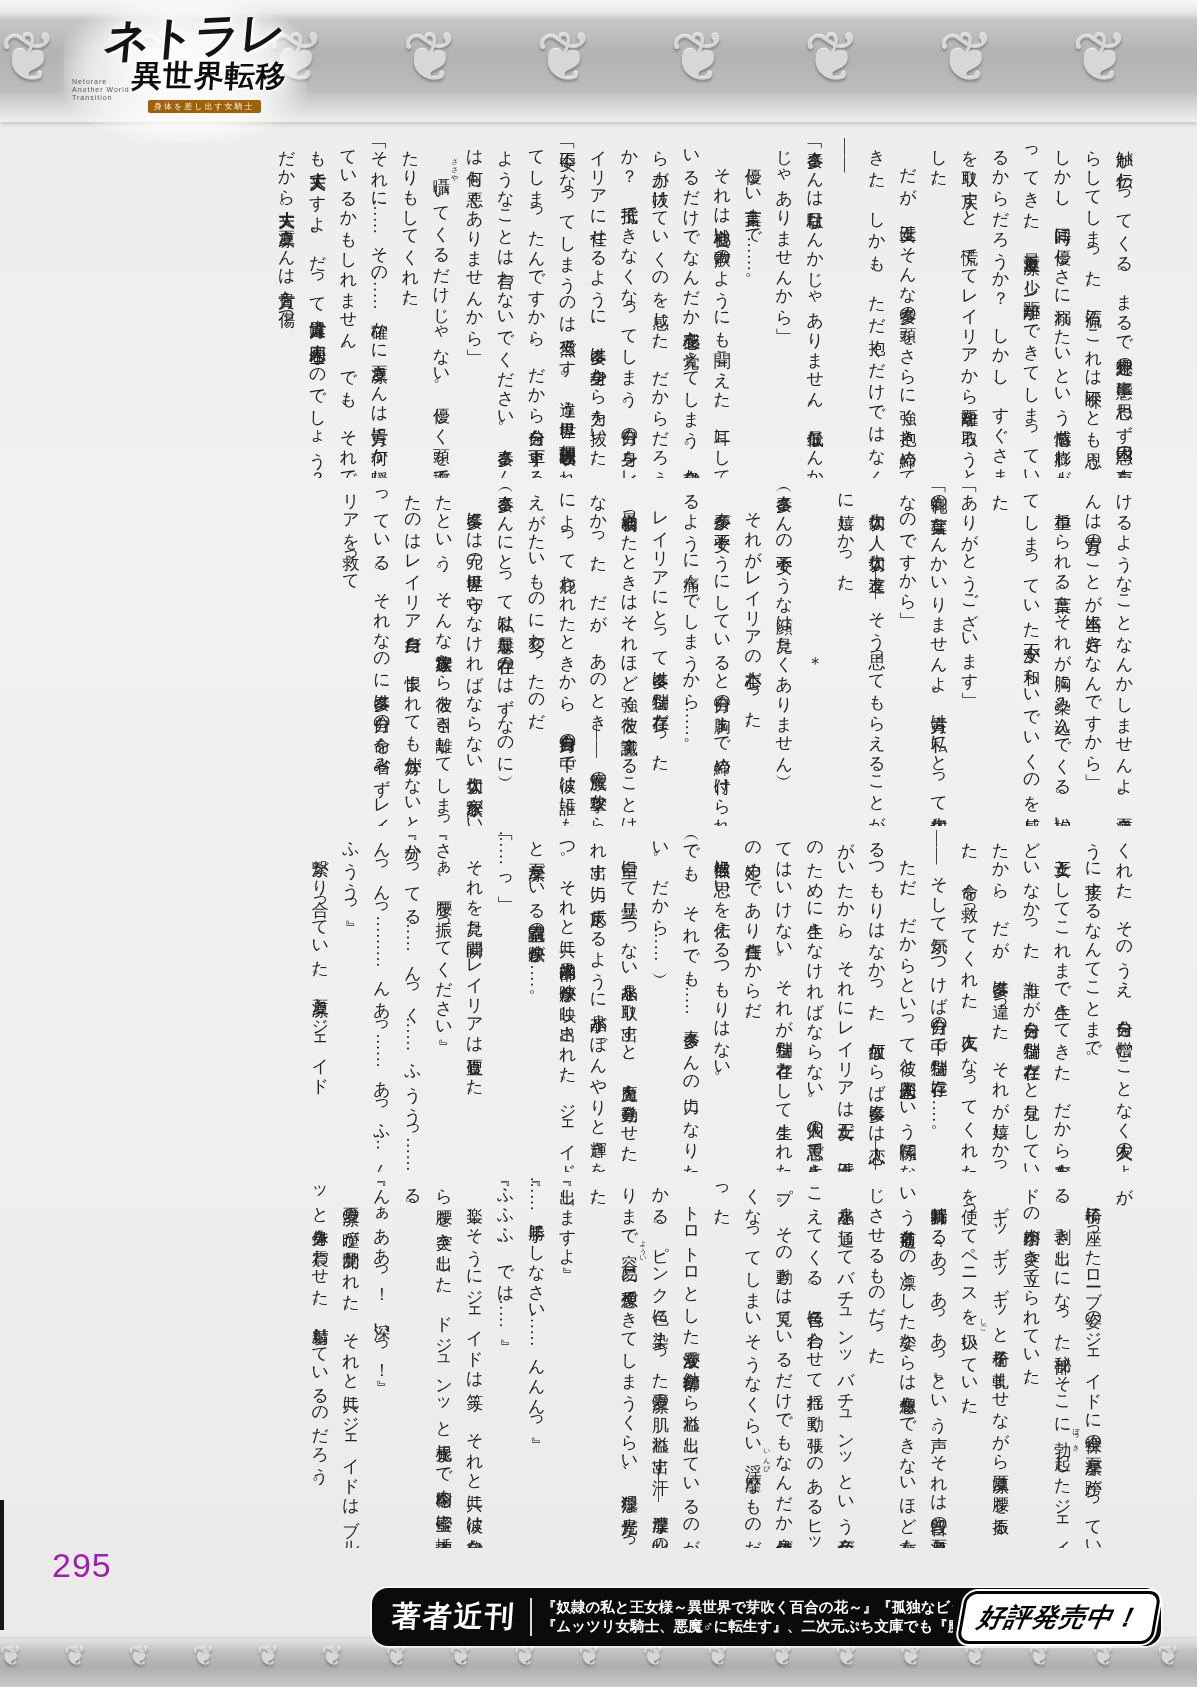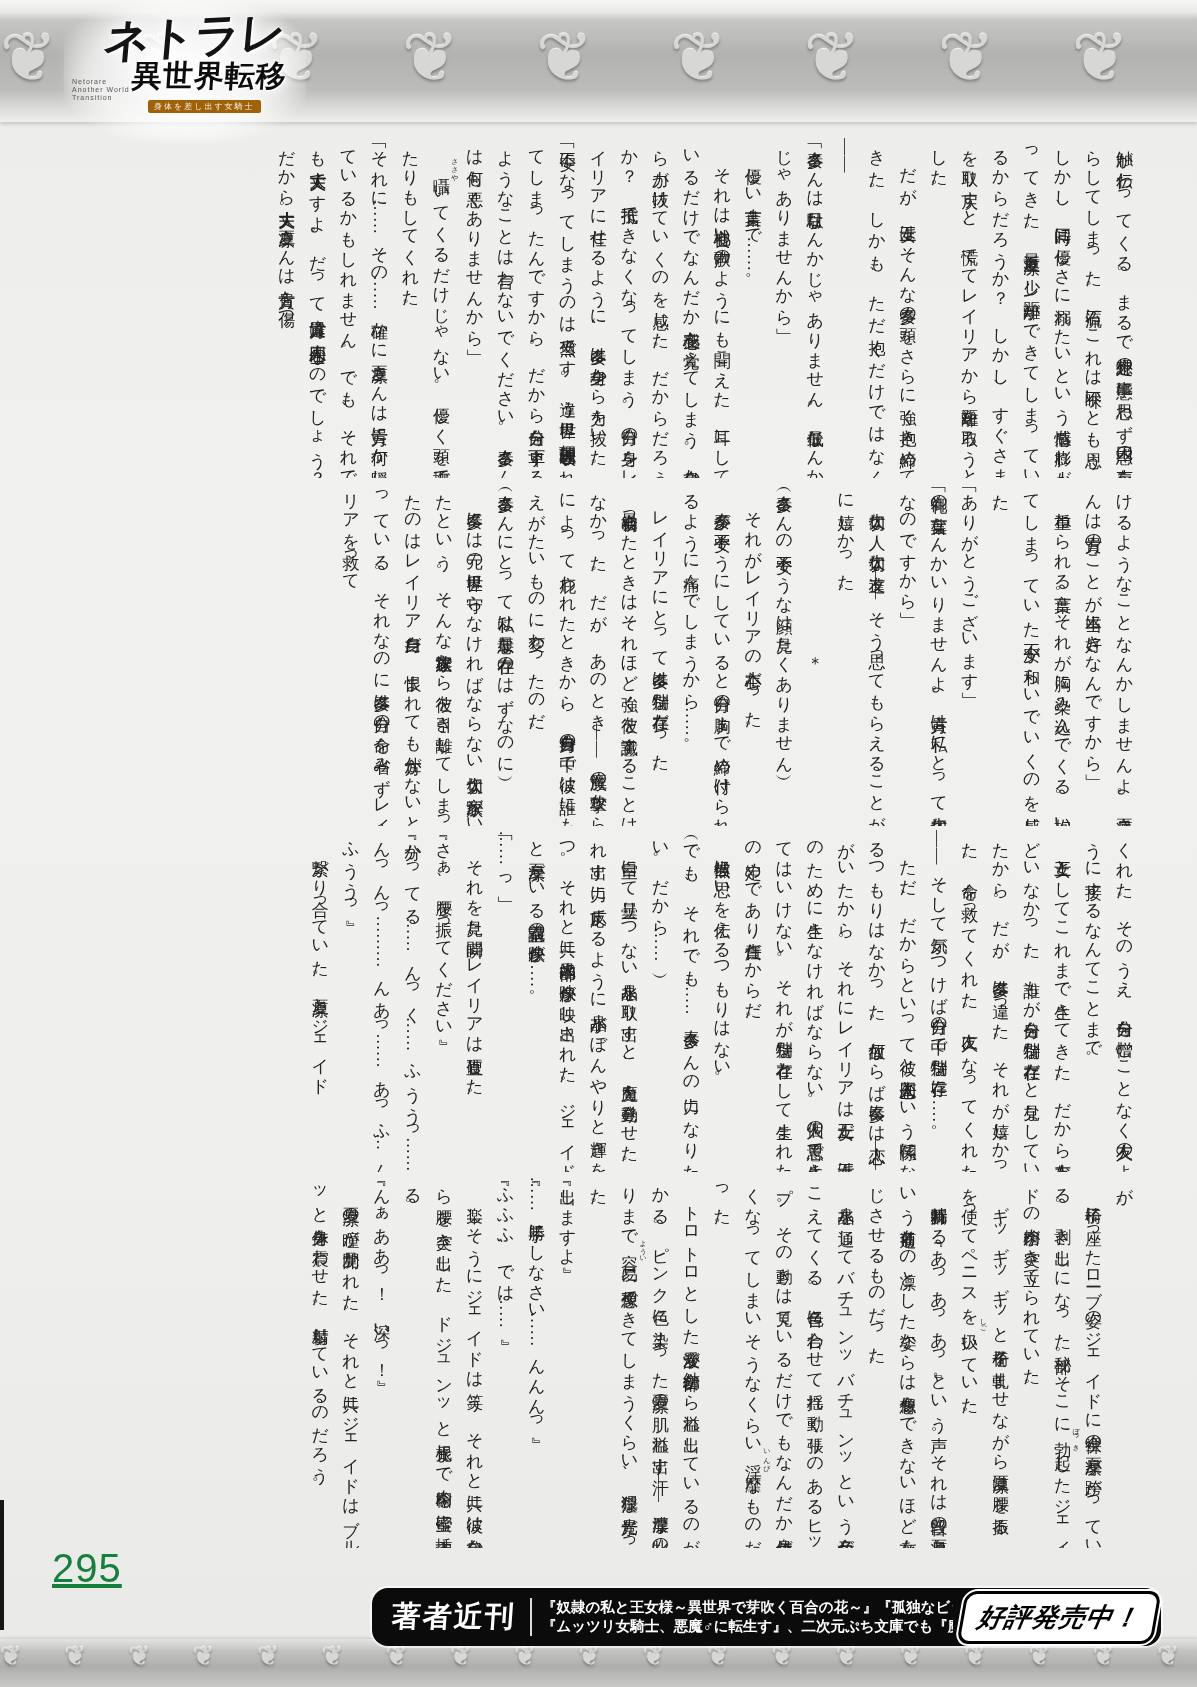--- a/index.html
+++ b/index.html
@@ -52,22 +52,22 @@
     color:#232323;text-align:justify;
   }
   .band p{margin:0;padding:0;}
   .band .scene-break{text-align:center;}
   .band ruby rt{font-size:7px;letter-spacing:0;}
   .band-1{height:340px;margin-bottom:4px;}
   .band-2{height:344px;margin-bottom:4px;}
   .band-3{height:342px;margin-bottom:4px;}
   .band-4{height:372px;}
   
-  .page-number{position:absolute;left:52px;top:1546px;font-size:40px;color:#15803d;
-    font-family:"Liberation Sans",sans-serif;letter-spacing:1px;text-decoration:underline;}
+  .page-number{position:absolute;left:52px;top:1546px;font-size:34px;color:#a21caf;
+    font-family:"Liberation Sans",sans-serif;letter-spacing:1px;}
   .footer-bar{
     position:absolute;left:372px;right:36px;top:1588px;height:58px;
     background:#0b0b0b;border-radius:16px;display:flex;align-items:center;
     box-shadow:0 0 0 2px rgba(255,255,255,.6);z-index:6;
   }
   .footer-label{flex:0 0 auto;color:#fff;font-weight:bold;font-size:29px;
     padding:0 14px 0 20px;letter-spacing:2px;font-family:"Liberation Sans",sans-serif;
     transform:skewX(-4deg);}
   .footer-titles{flex:1 1 auto;color:#fff;font-size:14.5px;line-height:19px;
     font-family:"Liberation Sans",sans-serif;font-weight:bold;white-space:nowrap;overflow:hidden;

